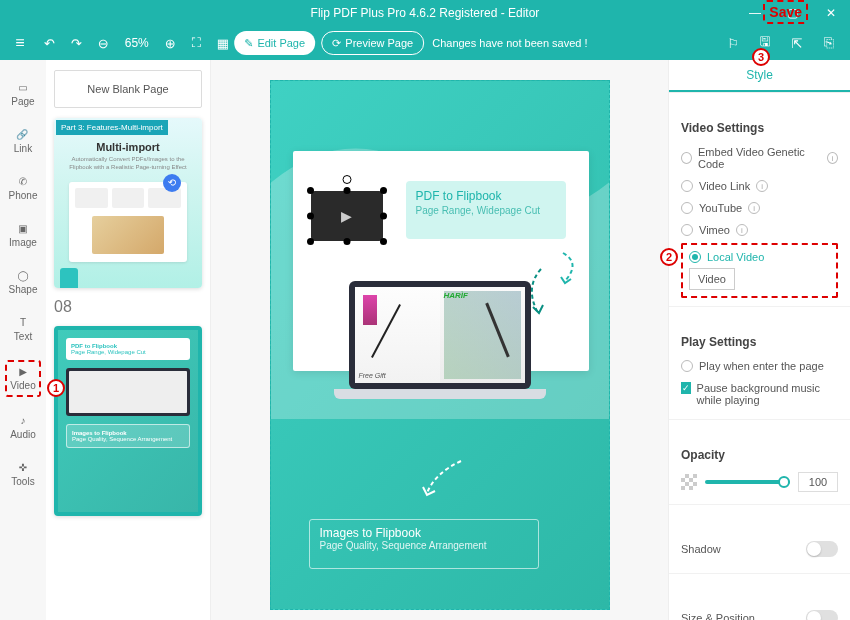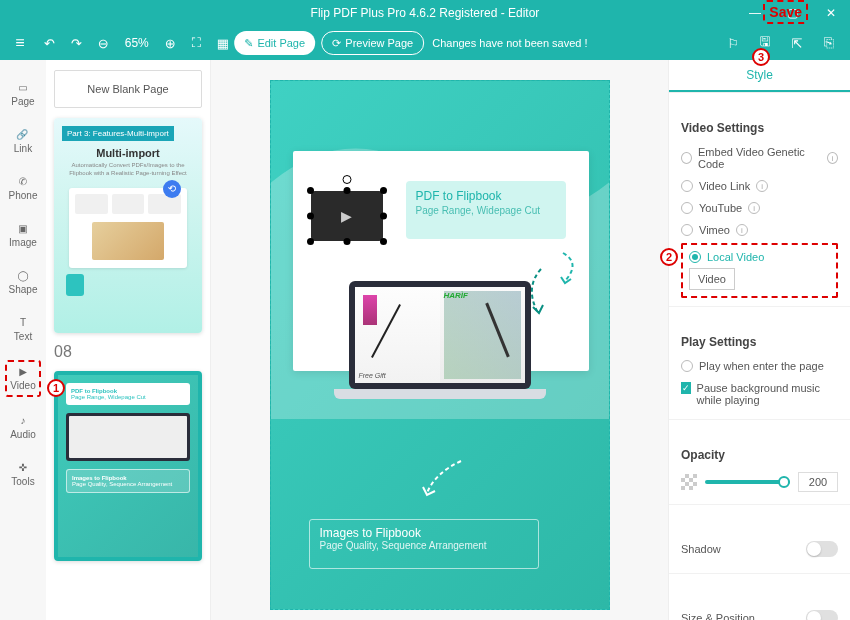--- a/index.html
+++ b/index.html
@@ -30,21 +30,21 @@
     
     
     .sidebar { width: 46px; background: #f7f7f7; display: flex; flex-direction: column; align-items: center; padding-top: 18px; gap: 14px; }
     .sb-item { display: flex; flex-direction: column; align-items: center; gap: 3px; color: #666; font-size: 10px; width: 36px; padding: 4px 0;}
     .sb-video { border: 2px dashed #d00; border-radius: 3px; }
     
     
     .thumbs { width: 165px; background: #fff; border-right: 1px solid #eee; padding: 10px 8px; display: flex; flex-direction: column; gap: 10px; overflow: hidden; }
     .new-page-btn { border: 1px solid #dcdcdc; border-radius: 2px; padding: 12px 0; text-align: center; font-size: 11px; color: #555; }
     .thumb { border-radius: 4px; overflow: hidden; box-shadow: 0 1px 4px rgba(0,0,0,0.15); position: relative; }
-    .thumb-a { height: 215px; background: linear-gradient(#e5f9fb 0%, #d0f5f0 40%, #b1f0e6 100%); padding: 8px; font-size: 8px; }
+    .thumb-a { height: 170px; background: linear-gradient(#e5f9fb 0%, #d0f5f0 40%, #b1f0e6 100%); padding: 2px; font-size: 8px; }
     .thumb-a .part-tag { background: #1aa5b7; color: #fff; padding: 3px 5px; font-size: 8px; display: inline-block; }
     .thumb-a .headline { color: #333; font-size: 11px; font-weight: bold; text-align: center; margin-top: 6px; }
     .thumb-a .subtext { color: #888; font-size: 6px; text-align: center; margin-top: 3px; padding: 0 6px; line-height: 1.3; }
     .thumb-a .mock-box { background: #fff; border-radius: 3px; margin: 10px auto 0; width: 118px; height: 80px; box-shadow: 0 1px 3px rgba(0,0,0,0.1); position:relative;}
     .thumb-a .mock-refresh{position:absolute;right:6px;top:-8px;width:18px;height:18px;border-radius:50%;background:#3d7cf0;color:#fff;display:flex;align-items:center;justify-content:center;font-size:10px;}
     .thumb-a .mock-row{display:flex;gap:4px;padding:6px;}
     .thumb-a .mock-card{flex:1;height:20px;background:#f0f0f0;border-radius:2px;}
     .thumb-a .mock-photo{width:72px;height:38px;margin:2px auto;background:linear-gradient(135deg,#e6cf9d,#d4a86a);border-radius:2px;}
     .thumb-a .doc-icon{width:18px;height:22px;background:#2dc3bf;border-radius:3px;margin-top:6px;margin-left:4px;}
     .thumb-num { font-size: 16px; color: #777; }
@@ -333,21 +333,21 @@
           <span>Pause background music while playing</span>
         </div>
     </div>
     <div class="sec">
       <div class="sec-title">Opacity</div>
       <div class="slider-row">
         <div class="checker"></div>
         <div class="slider">
             <div class="thumb-s"></div>
           </div>
-        <div class="num-box">200</div>
+        <div class="num-box">100</div>
       </div>
     </div>
     <div class="sec">
       <div class="row-flex">
           <span>Shadow</span>
           <div class="toggle">
             <div class="knob"></div>
           </div>
         </div>
     </div>

